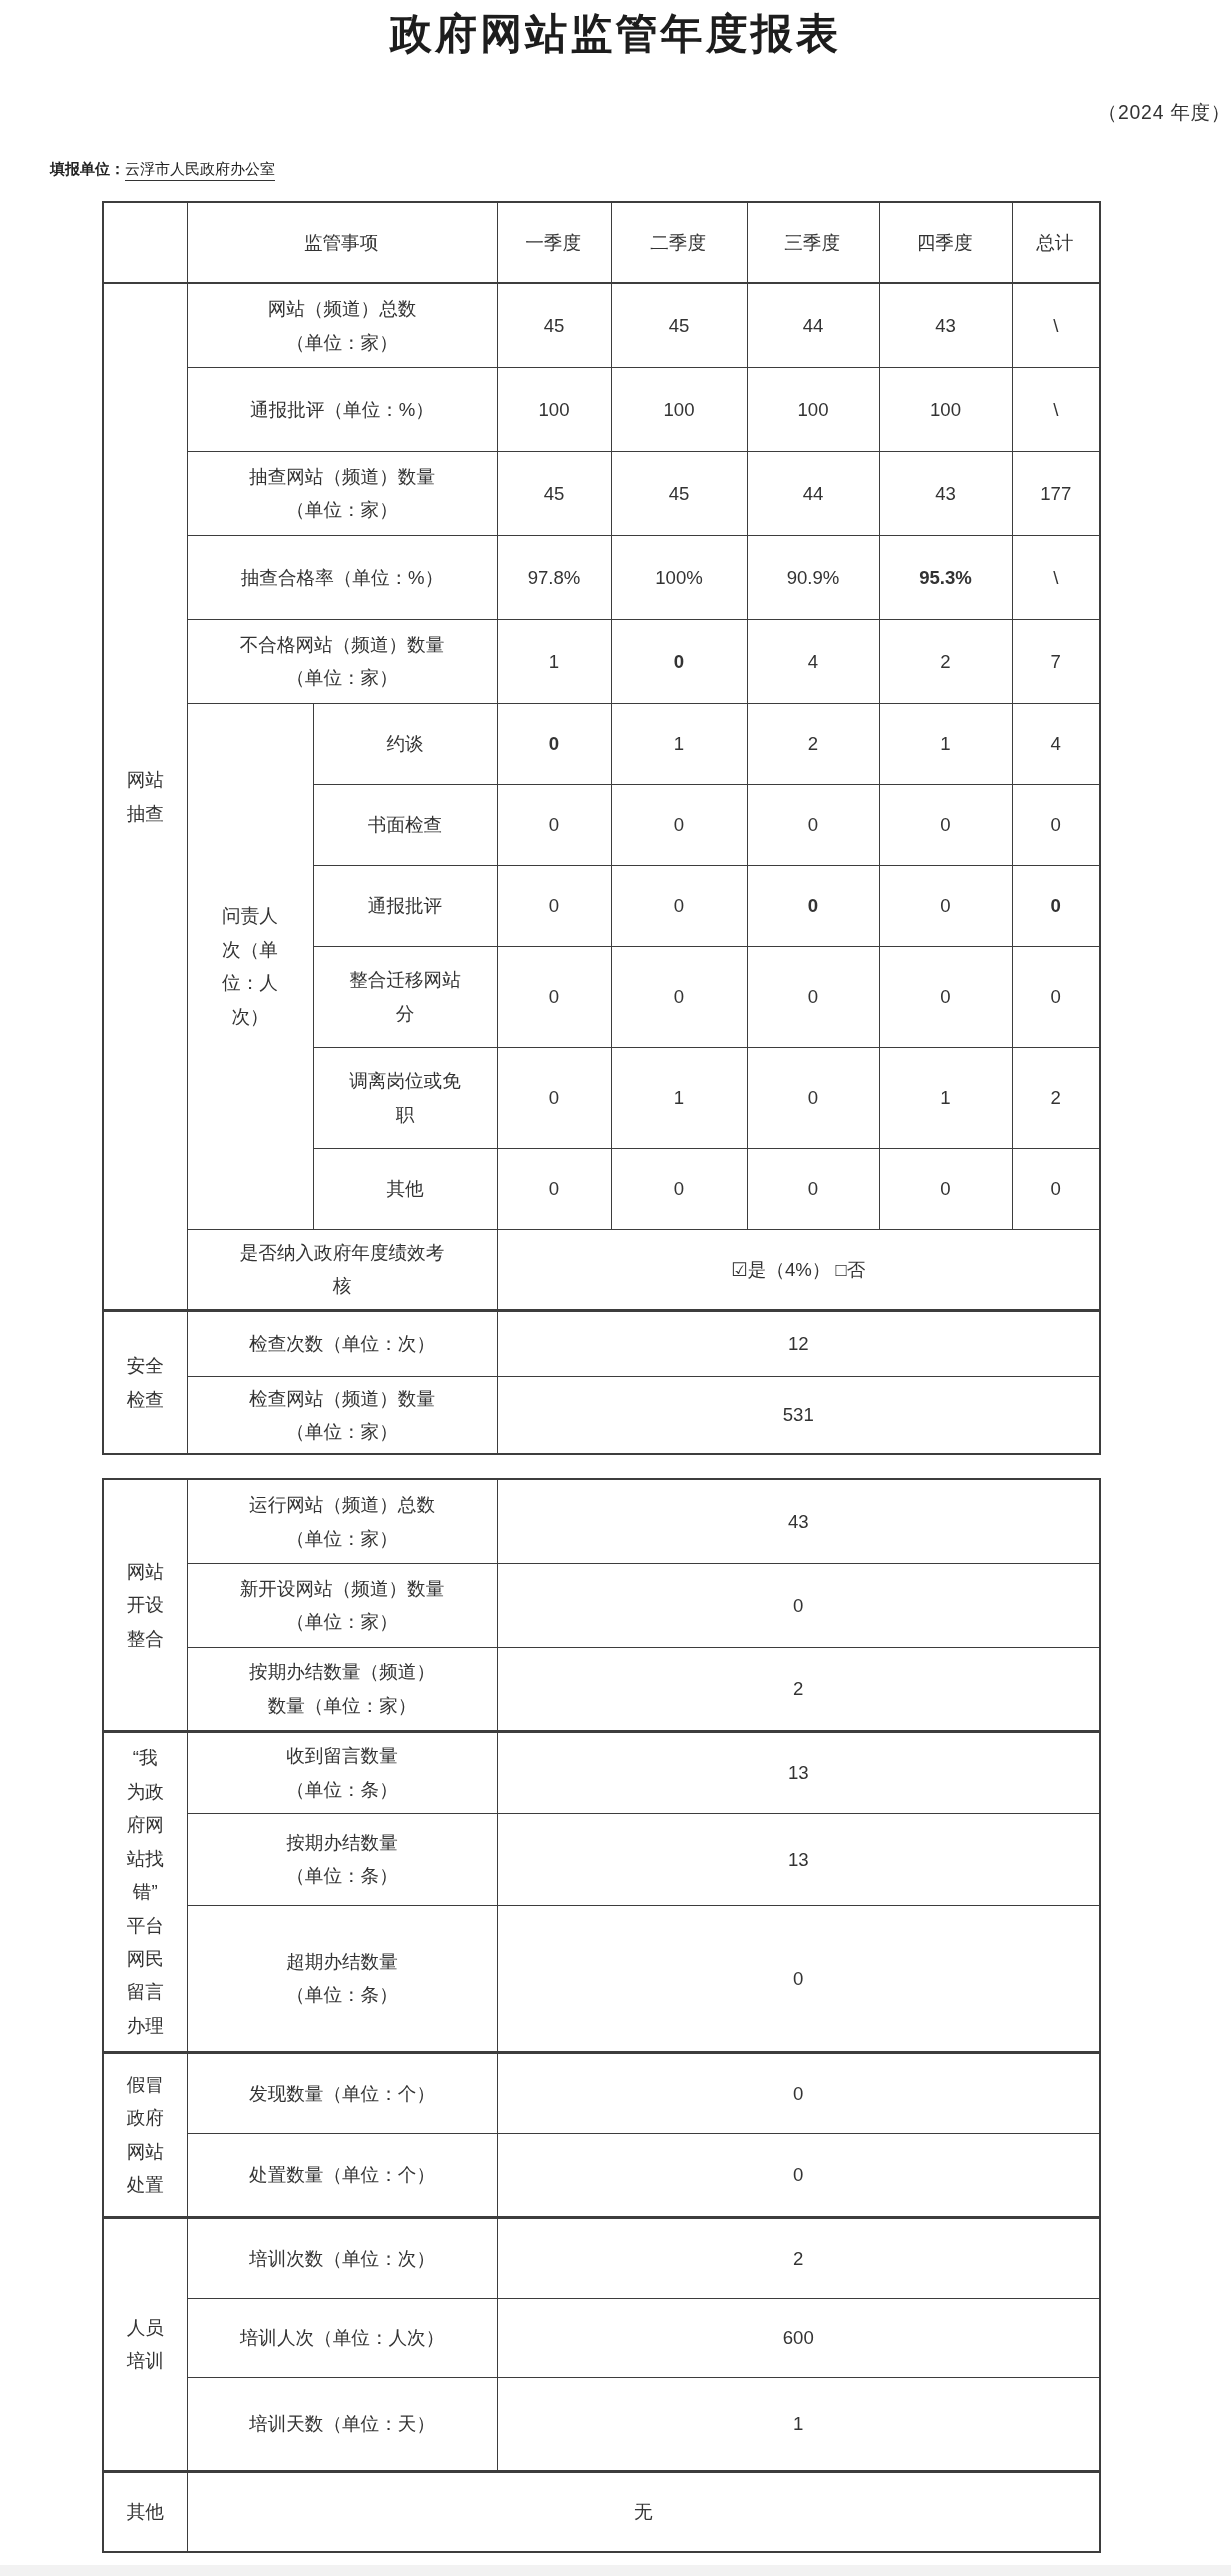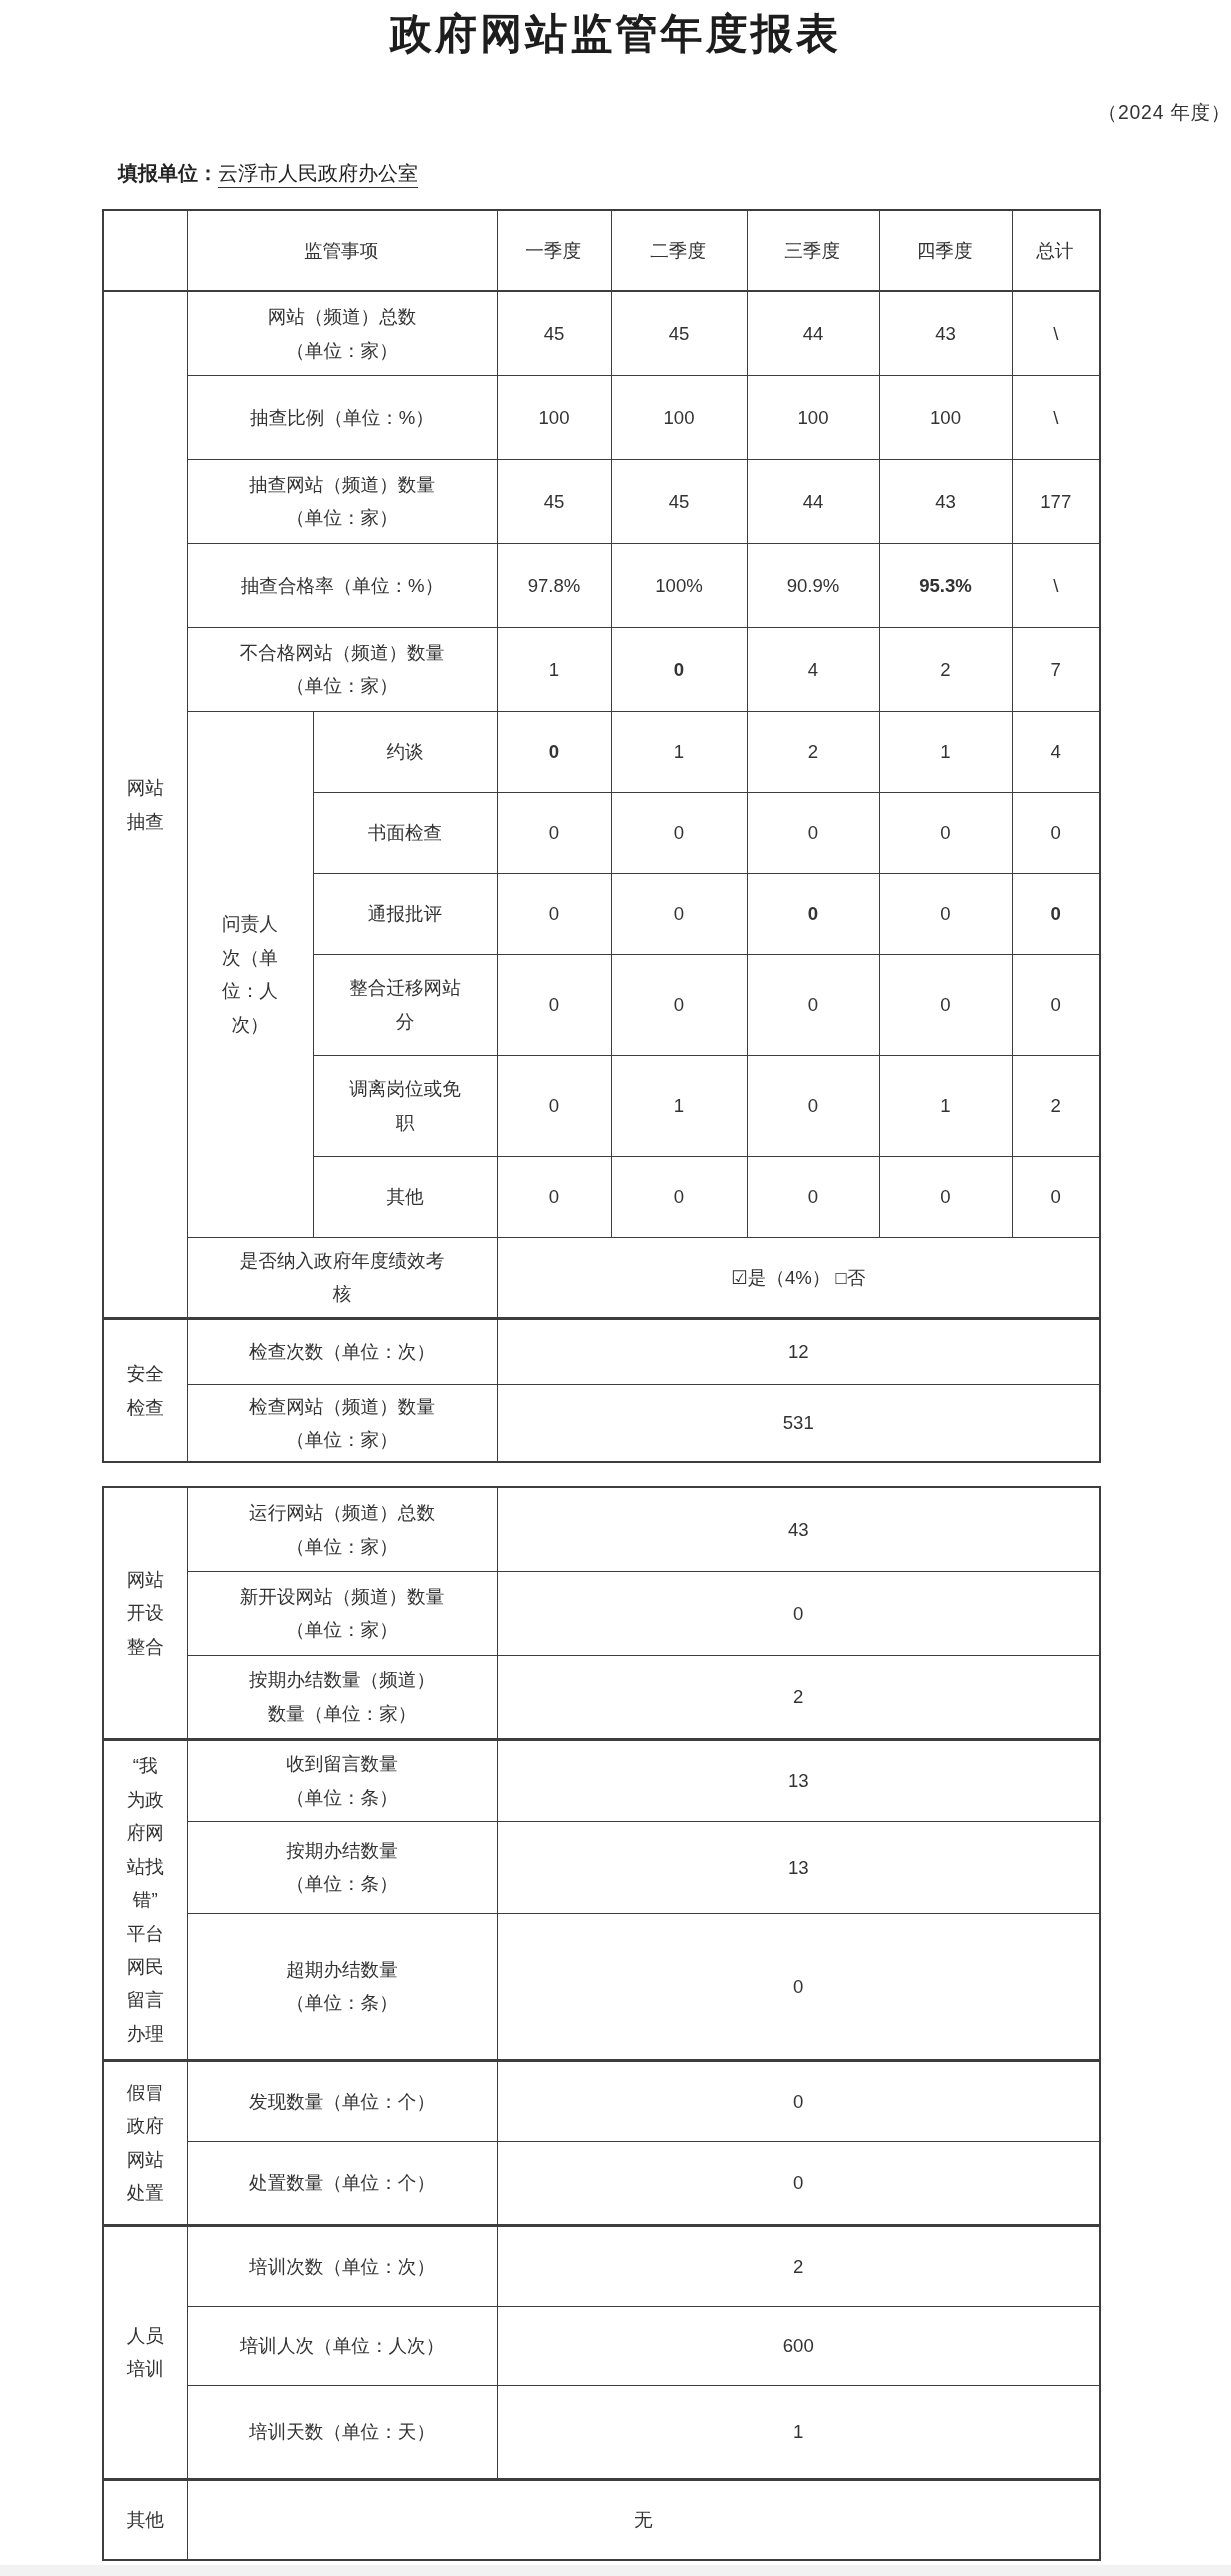--- a/index.html
+++ b/index.html
@@ -9,21 +9,21 @@
     font-family:"Liberation Sans","DejaVu Sans",sans-serif;
   }
   .page-title{
     text-align:center;font-size:42px;font-weight:700;color:#1d1d1d;
     padding-top:7.8px;letter-spacing:3.1px;line-height:1.25;
   }
   .page-subtitle{
     text-align:right;font-size:19.4px;color:#333;margin-top:39px;letter-spacing:0.8px;
   }
   .unit-line{
-    margin:34px 0 0 118px;font-size:20px;color:#222;
+    margin:34px 0 0 50px;font-size:15px;color:#222;
   }
   .unit-line .lbl{font-weight:700;}
   .unit-line .val{font-weight:400;border-bottom:1.6px solid #333;padding-bottom:2.3px;}
 
   table.rpt{
     border-collapse:collapse;table-layout:fixed;width:997px;margin-left:102px;
     border:2.3px solid #3d3d3d;
   }
   table.rpt td{
     border:1.6px solid #3d3d3d;
@@ -80,21 +80,21 @@
 抽查</td>
     <td colspan="2">网站（频道）总数
 （单位：家）</td>
     <td>45</td>
     <td>45</td>
     <td>44</td>
     <td>43</td>
     <td>\</td>
   </tr>
   <tr style="height:84px">
-    <td colspan="2">抽查比例（单位：%）</td>
+    <td colspan="2">通报批评（单位：%）</td>
     <td>100</td>
     <td>100</td>
     <td>100</td>
     <td>100</td>
     <td>\</td>
   </tr>
   <tr style="height:84px">
     <td colspan="2">抽查网站（频道）数量
 （单位：家）</td>
     <td>45</td>

